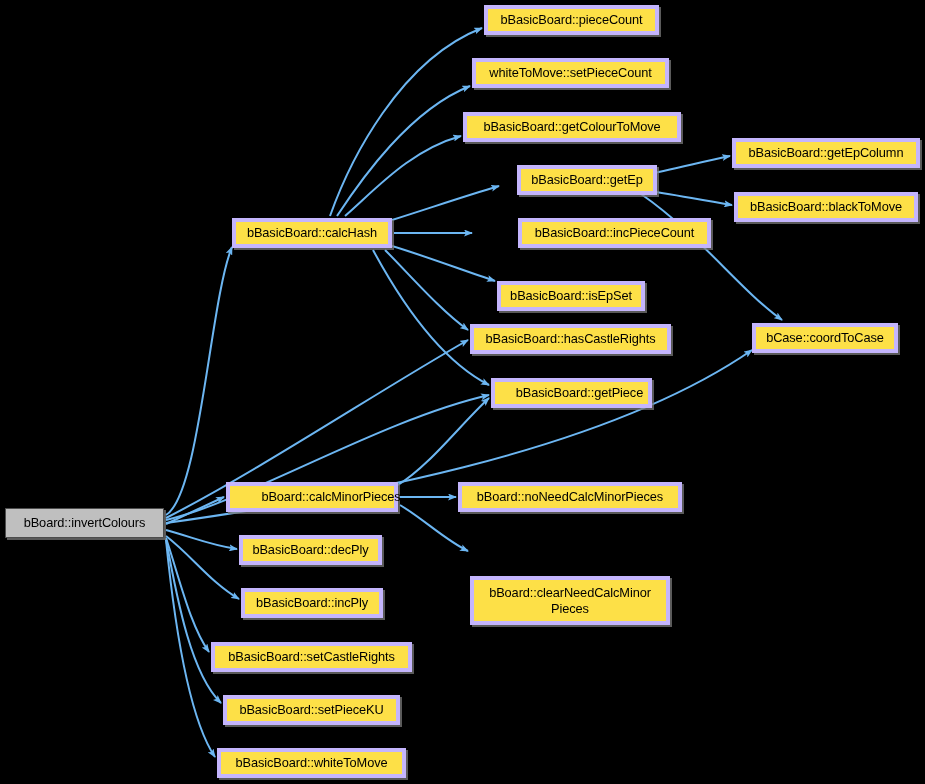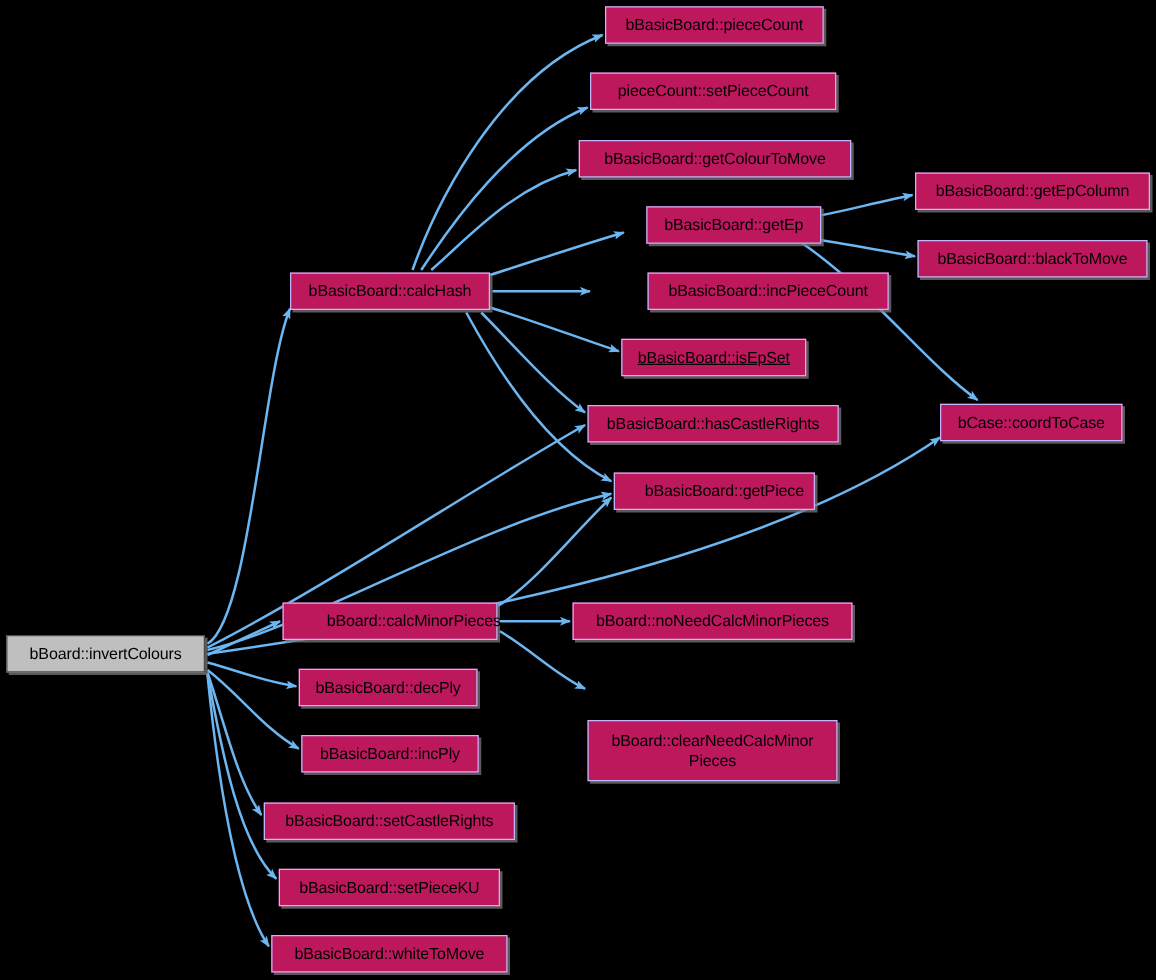--- a/index.html
+++ b/index.html
@@ -18,22 +18,22 @@
   svg.edges {
     position: absolute;
     left: 0;
     top: 0;
     width: 925px;
     height: 784px;
   }
   .node {
     position: absolute;
     box-sizing: border-box;
-    background: #be185d;
-    border: 1px solid #c4b5fd;
+    background: #fde047;
+    border: 4px solid #c4b5fd;
     box-shadow: 2px 2px 0 0 rgba(120,120,120,0.75);
     display: flex;
     align-items: center;
     justify-content: center;
     text-align: center;
     color: #000000;
     font-size: 12.8px;
     line-height: 1.18;
     letter-spacing: -0.1px;
     white-space: pre-line;
@@ -82,27 +82,27 @@
         <path d="M 641,194 C 700,235 740,290 782,320" fill="none" stroke="#6cb6f2" stroke-width="2" marker-end="url(#arrowhead)"></path>
         <path d="M 400,497 L 456,497" fill="none" stroke="#6cb6f2" stroke-width="2" marker-end="url(#arrowhead)"></path>
         <path d="M 400,505 C 425,520 445,540 468,551" fill="none" stroke="#6cb6f2" stroke-width="2" marker-end="url(#arrowhead)"></path>
         <path d="M 398,485 C 430,465 460,425 489,398" fill="none" stroke="#6cb6f2" stroke-width="2" marker-end="url(#arrowhead)"></path>
       </g>
   </svg>
   <div id="node-layer">
       <div class="node root" style="left: 5px; top: 508px; width: 159px; height: 30px;"><span class="lbl">bBoard::invertColours</span></div>
       <div class="node" style="left: 232px; top: 218px; width: 160px; height: 30px;"><span class="lbl">bBasicBoard::calcHash</span></div>
       <div class="node" style="left: 484px; top: 5px; width: 175px; height: 30px;"><span class="lbl">bBasicBoard::pieceCount</span></div>
-      <div class="node" style="left: 472px; top: 58px; width: 197px; height: 30px;"><span class="lbl">pieceCount::setPieceCount</span></div>
+      <div class="node" style="left: 472px; top: 58px; width: 197px; height: 30px;"><span class="lbl">whiteToMove::setPieceCount</span></div>
       <div class="node" style="left: 463px; top: 112px; width: 218px; height: 30px;"><span class="lbl">bBasicBoard::getColourToMove</span></div>
       <div class="node" style="left: 501px; top: 165px; width: 140px; height: 30px; margin-left: 16px;"><span class="lbl">bBasicBoard::getEp</span></div>
       <div class="node" style="left: 732px; top: 138px; width: 188px; height: 30px;"><span class="lbl">bBasicBoard::getEpColumn</span></div>
       <div class="node" style="left: 734px; top: 192px; width: 184px; height: 30px;"><span class="lbl">bBasicBoard::blackToMove</span></div>
       <div class="node" style="left: 474px; top: 218px; width: 193px; height: 30px; margin-left: 44px;"><span class="lbl">bBasicBoard::incPieceCount</span></div>
-      <div class="node" style="left: 497px; top: 271px; width: 148px; height: 30px; text-decoration: underline;"><span class="lbl">bBasicBoard::isEpSet</span></div>
+      <div class="node" style="left: 497px; top: 281px; width: 148px; height: 30px;"><span class="lbl">bBasicBoard::isEpSet</span></div>
       <div class="node" style="left: 752px; top: 323px; width: 146px; height: 30px;"><span class="lbl">bCase::coordToCase</span></div>
       <div class="node" style="left: 470px; top: 324px; width: 201px; height: 30px;"><span class="lbl">bBasicBoard::hasCastleRights</span></div>
       <div class="node" style="left: 491px; top: 378px; width: 161px; height: 30px; padding-left: 16px;"><span class="lbl">bBasicBoard::getPiece</span></div>
       <div class="node" style="left: 226px; top: 482px; width: 172px; height: 30px; padding-left: 38px;"><span class="lbl">bBoard::calcMinorPieces</span></div>
       <div class="node" style="left: 458px; top: 482px; width: 224px; height: 30px;"><span class="lbl">bBoard::noNeedCalcMinorPieces</span></div>
       <div class="node" style="left: 239px; top: 535px; width: 143px; height: 30px;"><span class="lbl">bBasicBoard::decPly</span></div>
       <div class="node" style="left: 470px; top: 535px; width: 200px; height: 49px; margin-top: 41px;"><span class="lbl">bBoard::clearNeedCalcMinor
 Pieces</span></div>
       <div class="node" style="left: 241px; top: 588px; width: 142px; height: 30px;"><span class="lbl">bBasicBoard::incPly</span></div>
       <div class="node" style="left: 211px; top: 642px; width: 201px; height: 30px;"><span class="lbl">bBasicBoard::setCastleRights</span></div>

